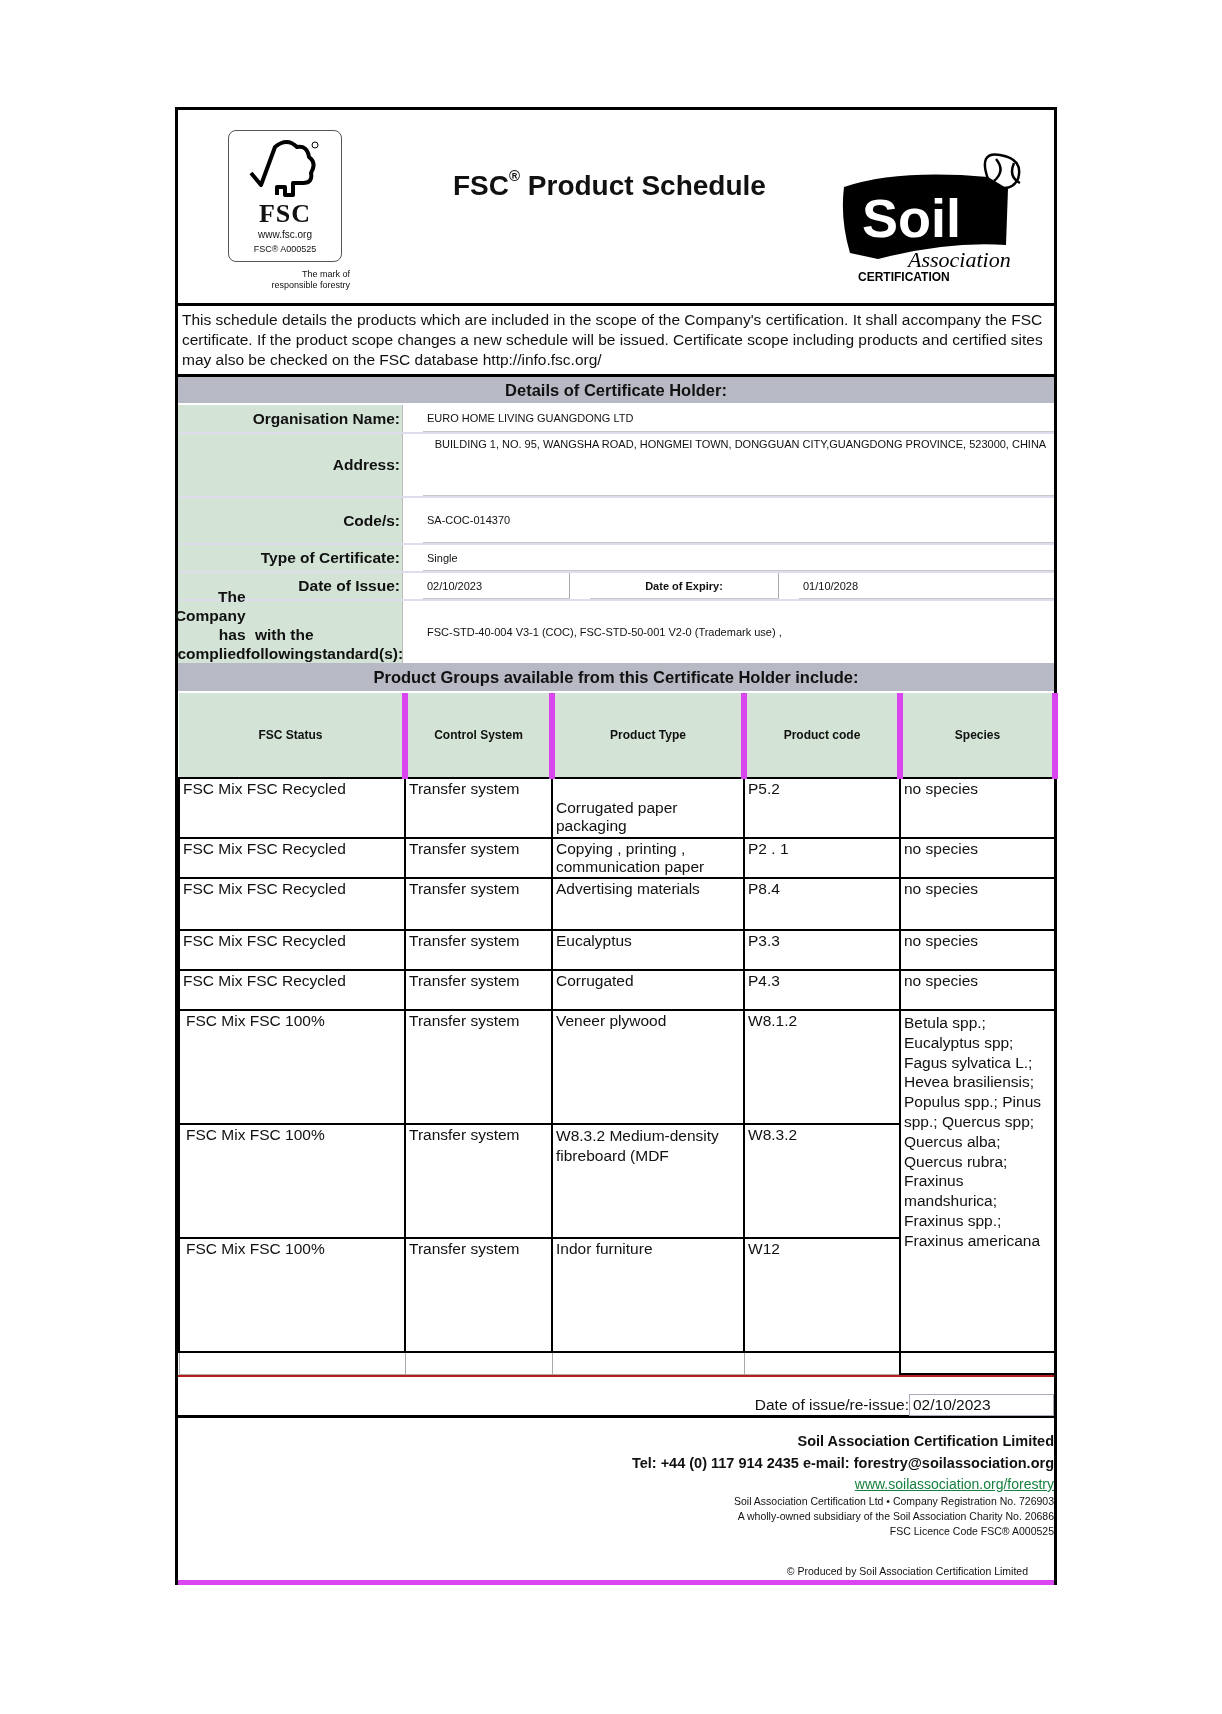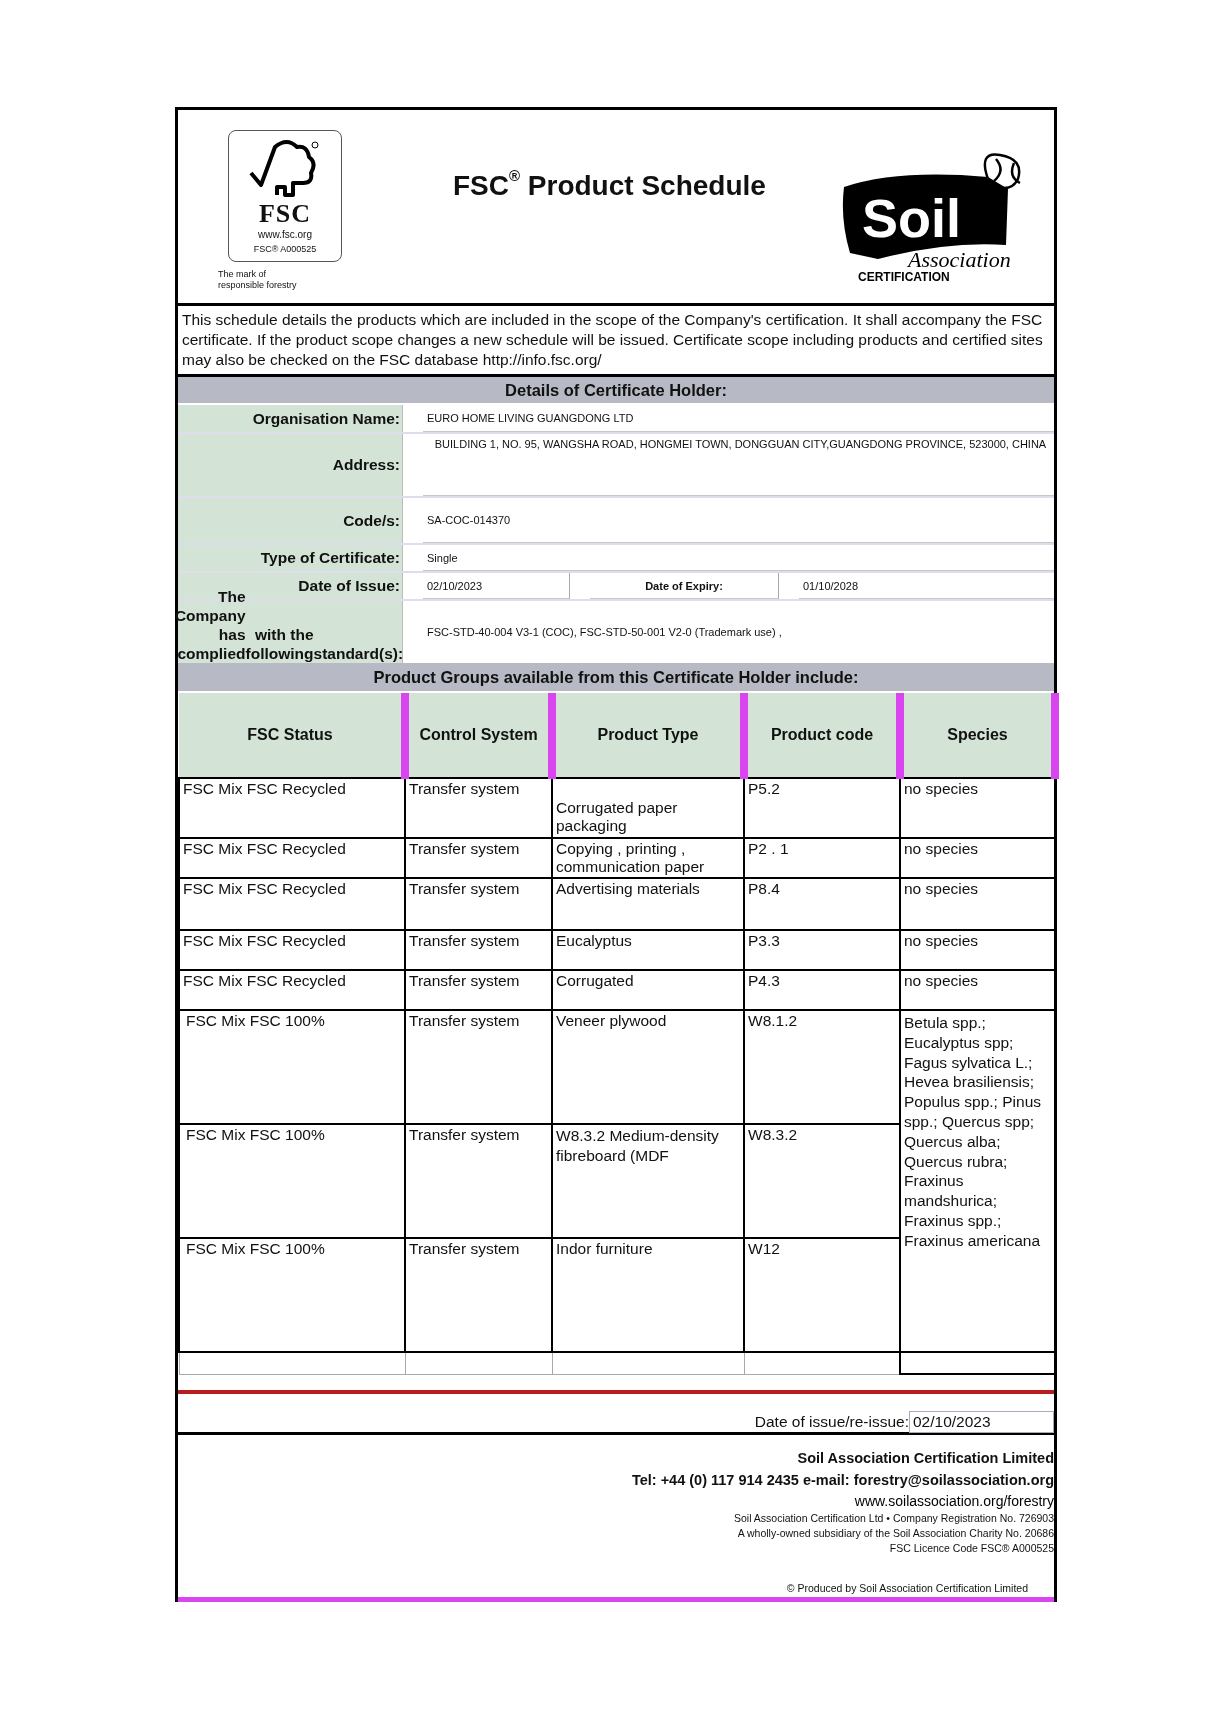--- a/index.html
+++ b/index.html
@@ -5,40 +5,40 @@
   html, body { margin: 0; padding: 0; background: #ffffff; }
   body { width: 1222px; height: 1714px; position: relative; font-family: "Liberation Sans", sans-serif; color: #111; }
   .page { position: absolute; left: 175px; top: 107px; width: 882px; }
   .frame { border: 3px solid #000; border-bottom: none; position: relative; }
   .hdr { height: 193px; position: relative; border-bottom: 3px solid #000; }
   .fsc-logo { position: absolute; left: 50px; top: 20px; width: 112px; height: 130px; border: 1.5px solid #555; border-radius: 8px; text-align: center; }
   .fsc-logo .tree { position: absolute; left: 18px; top: 8px; width: 76px; height: 64px; }
   .fsc-logo .fsc { position: absolute; left: 0; right: 0; top: 68px; font-family: "Liberation Serif", serif; font-weight: bold; font-size: 26px; letter-spacing: 1px; }
   .fsc-logo .url { position: absolute; left: 0; right: 0; top: 98px; font-size: 10px; }
   .fsc-logo .code { position: absolute; left: 0; right: 0; top: 113px; font-size: 9px; }
-  .fsc-mark { position: absolute; left: 40px; top: 159px; width: 132px; text-align: left; font-size: 9px; line-height: 11px; }
+  .fsc-mark { position: absolute; left: 40px; top: 159px; width: 132px; text-align: right; font-size: 9px; line-height: 11px; }
   .title { position: absolute; left: 275px; top: 60px; font-size: 28px; font-weight: bold; }
   .title sup { font-size: 15px; position: relative; top: -4px; }
   .soil { position: absolute; left: 660px; top: 39px; width: 200px; height: 140px; text-decoration: underline; }
   .intro { padding: 4px 4px 4px 4px; font-size: 15.5px; line-height: 20px; border-bottom: 3px solid #000; }
   .band { background: #b7bac4; text-align: center; font-weight: bold; font-size: 16.5px; height: 26px; line-height: 26px; border-bottom: 2px solid #fff; }
   .row { display: flex; border-bottom: 2px solid #dde; gap: 20px; }
   .lab { width: 222px; background: #d3e3d5; text-align: right; font-weight: bold; font-size: 15.5px; padding-right: 2px; display: flex; align-items: center; justify-content: flex-end; border-right: 1px solid #bbb; }
   .val { flex: 1; font-size: 11px; padding-left: 4px; display: flex; align-items: center; border-bottom: 1px solid #c8c8c8; }
   .ptable { width: 100%; border-collapse: collapse; table-layout: fixed; }
-  .ptable th { background: #d3e3d5; font-weight: bold; font-size: 16px; height: 82px; border-right: 8px solid #d946ef; }
+  .ptable th { background: #d3e3d5; font-weight: bold; font-size: 12px; height: 82px; border-right: 6px solid #d946ef; }
   .ptable td { border: 2px solid #000; vertical-align: top; font-size: 15.5px; padding: 1px 3px; line-height: 18px; }
   .ptable td.sp { text-align: left; }
   .empty td { height: 18px; border: 1px solid #aaa; border-top: 2px solid #000; }
-  .reissue { height: 38px; position: relative; border-top: 4px solid #b91c1c; border-bottom: 3px solid #000; margin-top: 15px; }
+  .reissue { height: 38px; position: relative; border-top: 2px solid #b91c1c; border-bottom: 3px solid #000; }
   .reissue .lbl { position: absolute; right: 145px; top: 19px; font-size: 15.5px; }
   .reissue .v { position: absolute; right: 0; top: 17px; width: 140px; border: 1px solid #aab; padding-left: 3px; font-size: 15.5px; height: 20px; line-height: 20px; }
   .footer { text-align: right; padding-top: 12px; height: 150px; position: relative; border-bottom: 5px solid #d946ef; }
   .footer .b { font-weight: bold; font-size: 14.5px; line-height: 22px; }
-  .footer a { color: #000000; font-size: 14px; line-height: 20px; }
+  .footer a { color: #15803d; text-decoration: underline; font-size: 14px; line-height: 20px; }
   .footer .s { font-size: 10.5px; line-height: 15px; }
   .footer .produced { position: absolute; right: 26px; bottom: 1px; font-size: 10.5px; }
 </style>
 </head>
 <body>
 
 <div class="page">
   <div class="frame">
 
     <div class="hdr">

